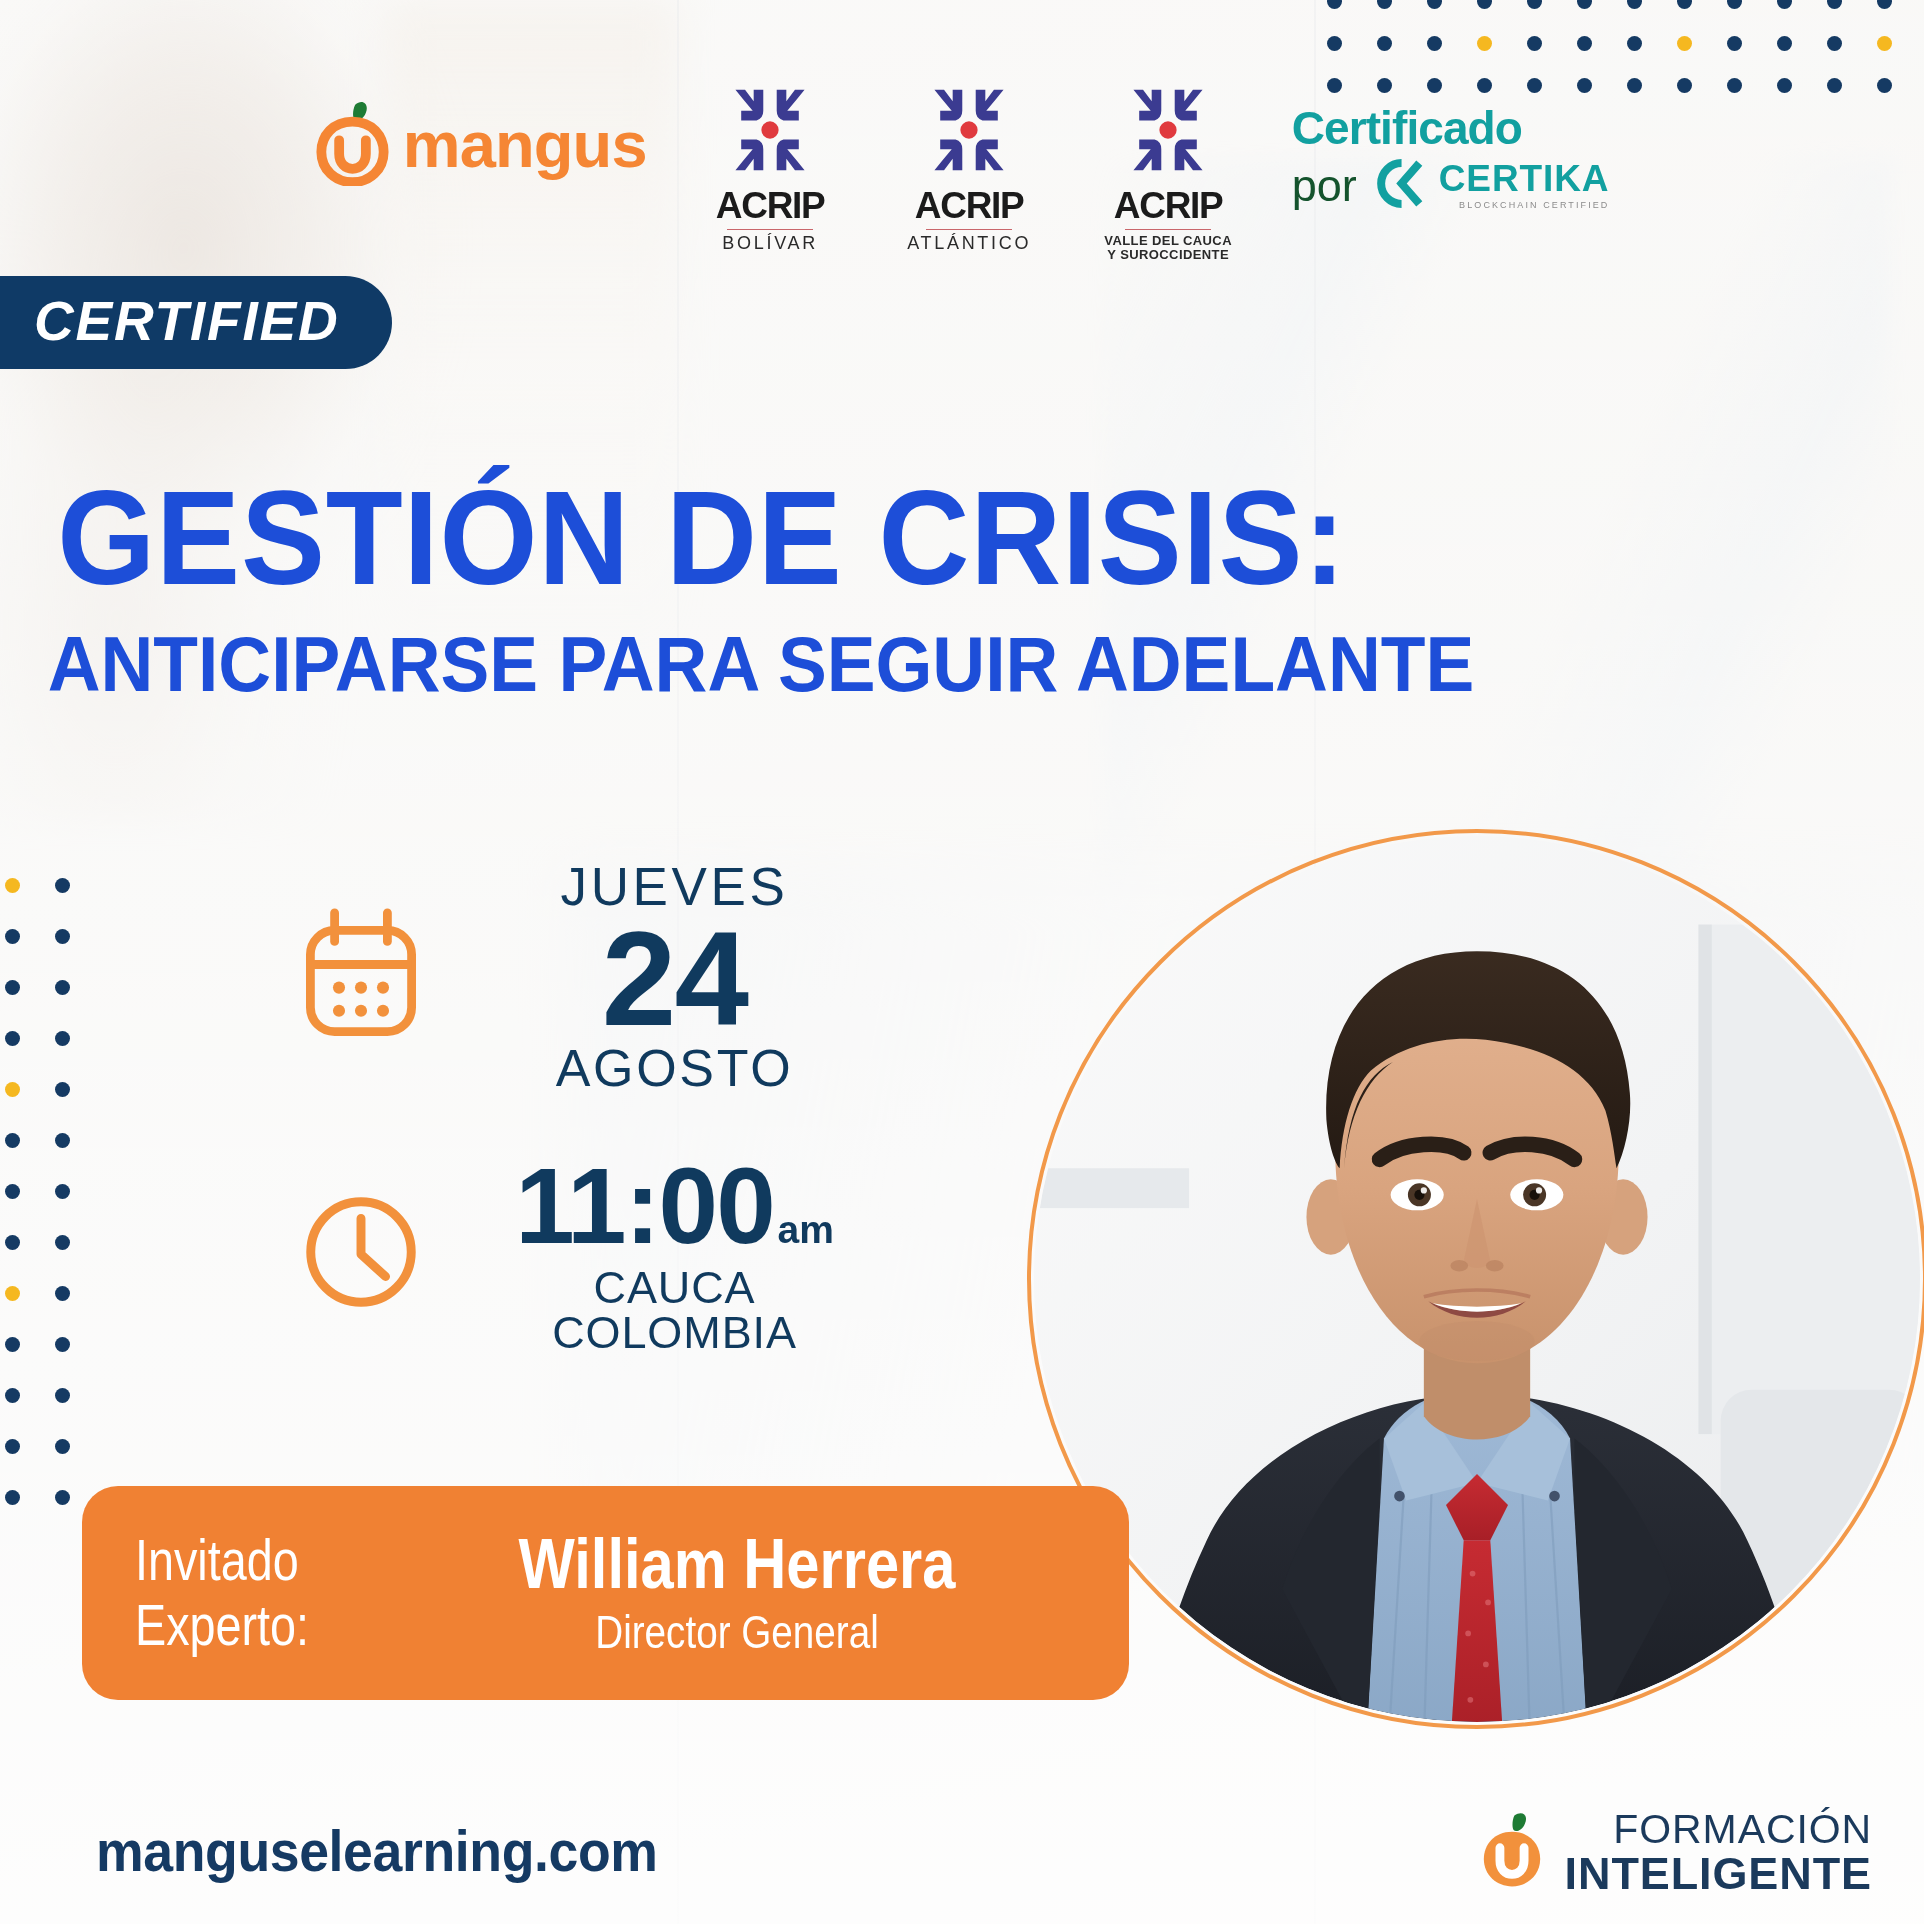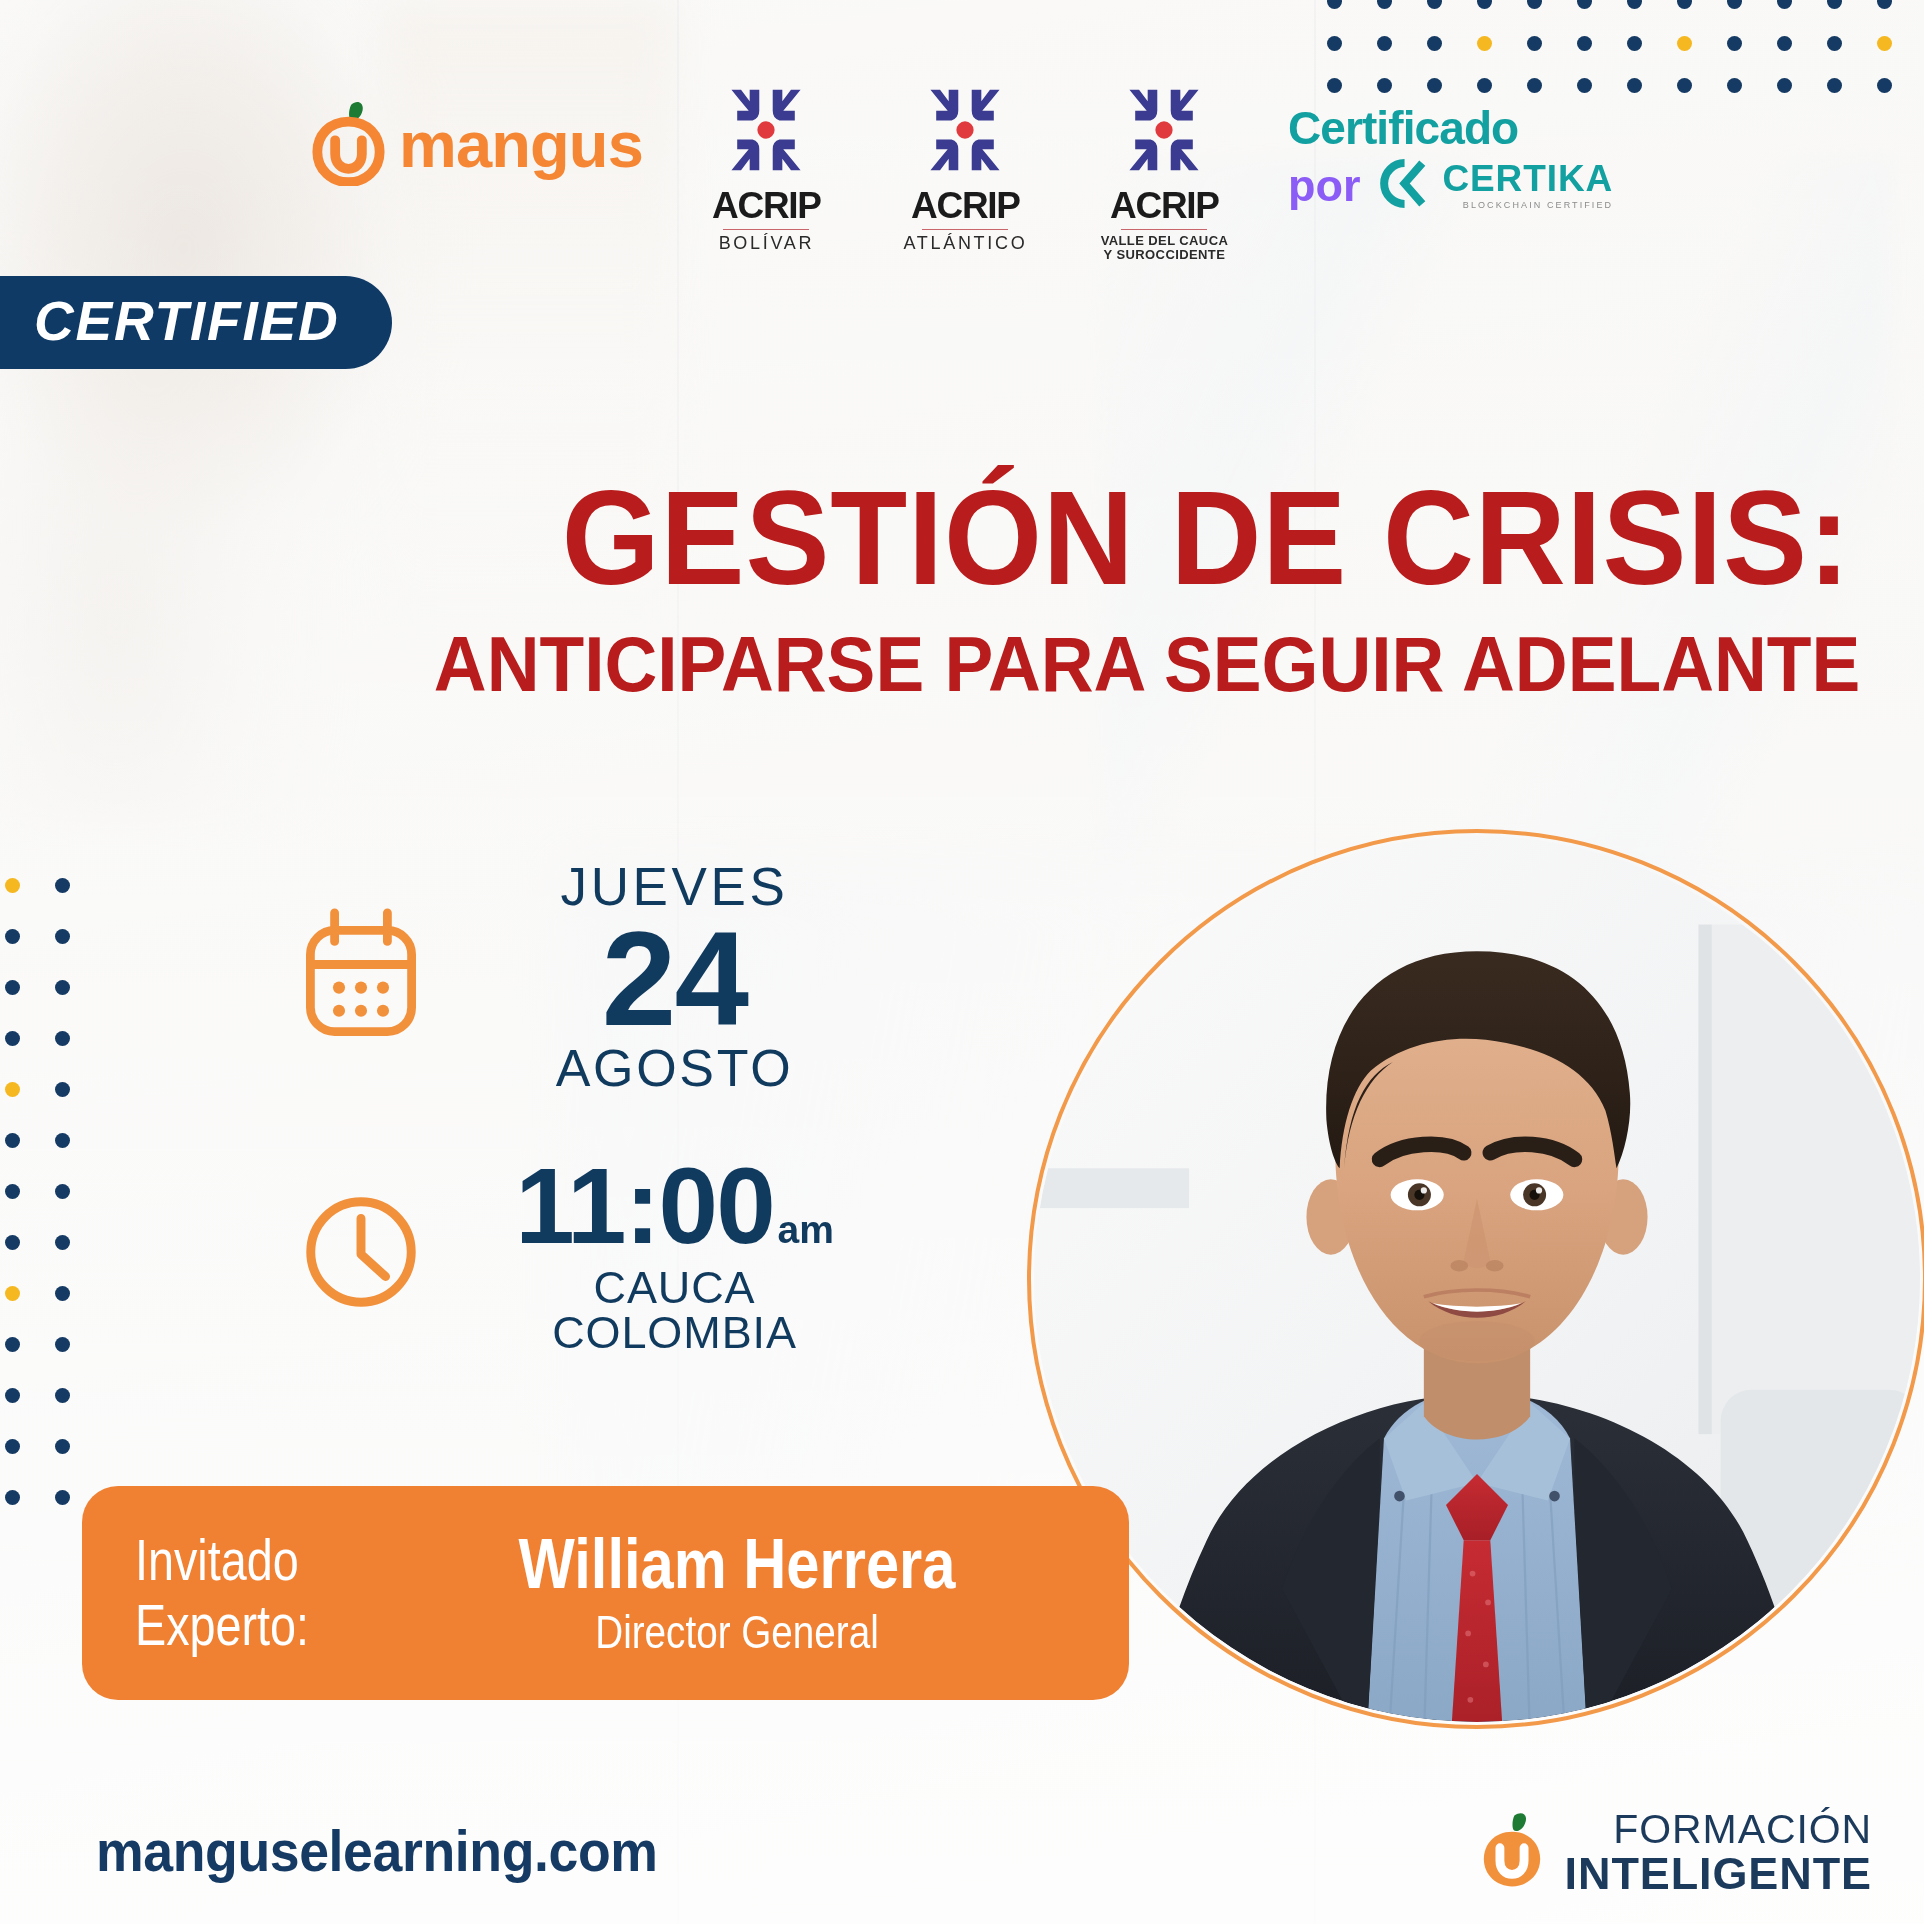--- a/index.html
+++ b/index.html
@@ -126,21 +126,21 @@
   
   .certificado { margin-top:23px; display:flex; flex-direction:column; }
   .cert-line1 {
     color:#12A0A0;
     font-size:46px;
     font-weight:700;
     line-height:1;
     letter-spacing:-0.9px;
   }
   .cert-line2 { display:flex; align-items:center; gap:9px; margin-top:5.3px; }
-  .cert-por { color:#8b5cf6; font-size:45px; font-weight:700; line-height:1; }
+  .cert-por { color:#14532d; font-size:45px; font-weight:400; line-height:1; }
   .certika-lock { display:flex; flex-direction:column; }
   .certika-row { display:flex; align-items:center; }
   .certika-word {
     color:#12A0A0;
     font-size:37px;
     font-weight:700;
     letter-spacing:0.9px;
     line-height:1;
   }
   .certika-tag {
@@ -166,22 +166,22 @@
     font-weight:700;
     font-style:italic;
     letter-spacing:1.8px;
     line-height:1;
   }
 
   
   #title-block {
     position:absolute;
     left:0; right:17px; top:472px;
-    text-align:right;
-    color:#b91c1c;
+    text-align:left;
+    color:#1d4ed8;
   }
   #title-main {
     font-size:134px;
     font-weight:700;
     line-height:0.98;
     letter-spacing:0.9px;
     transform: scaleX(0.94);
     white-space:nowrap;
   }
   #title-sub {

